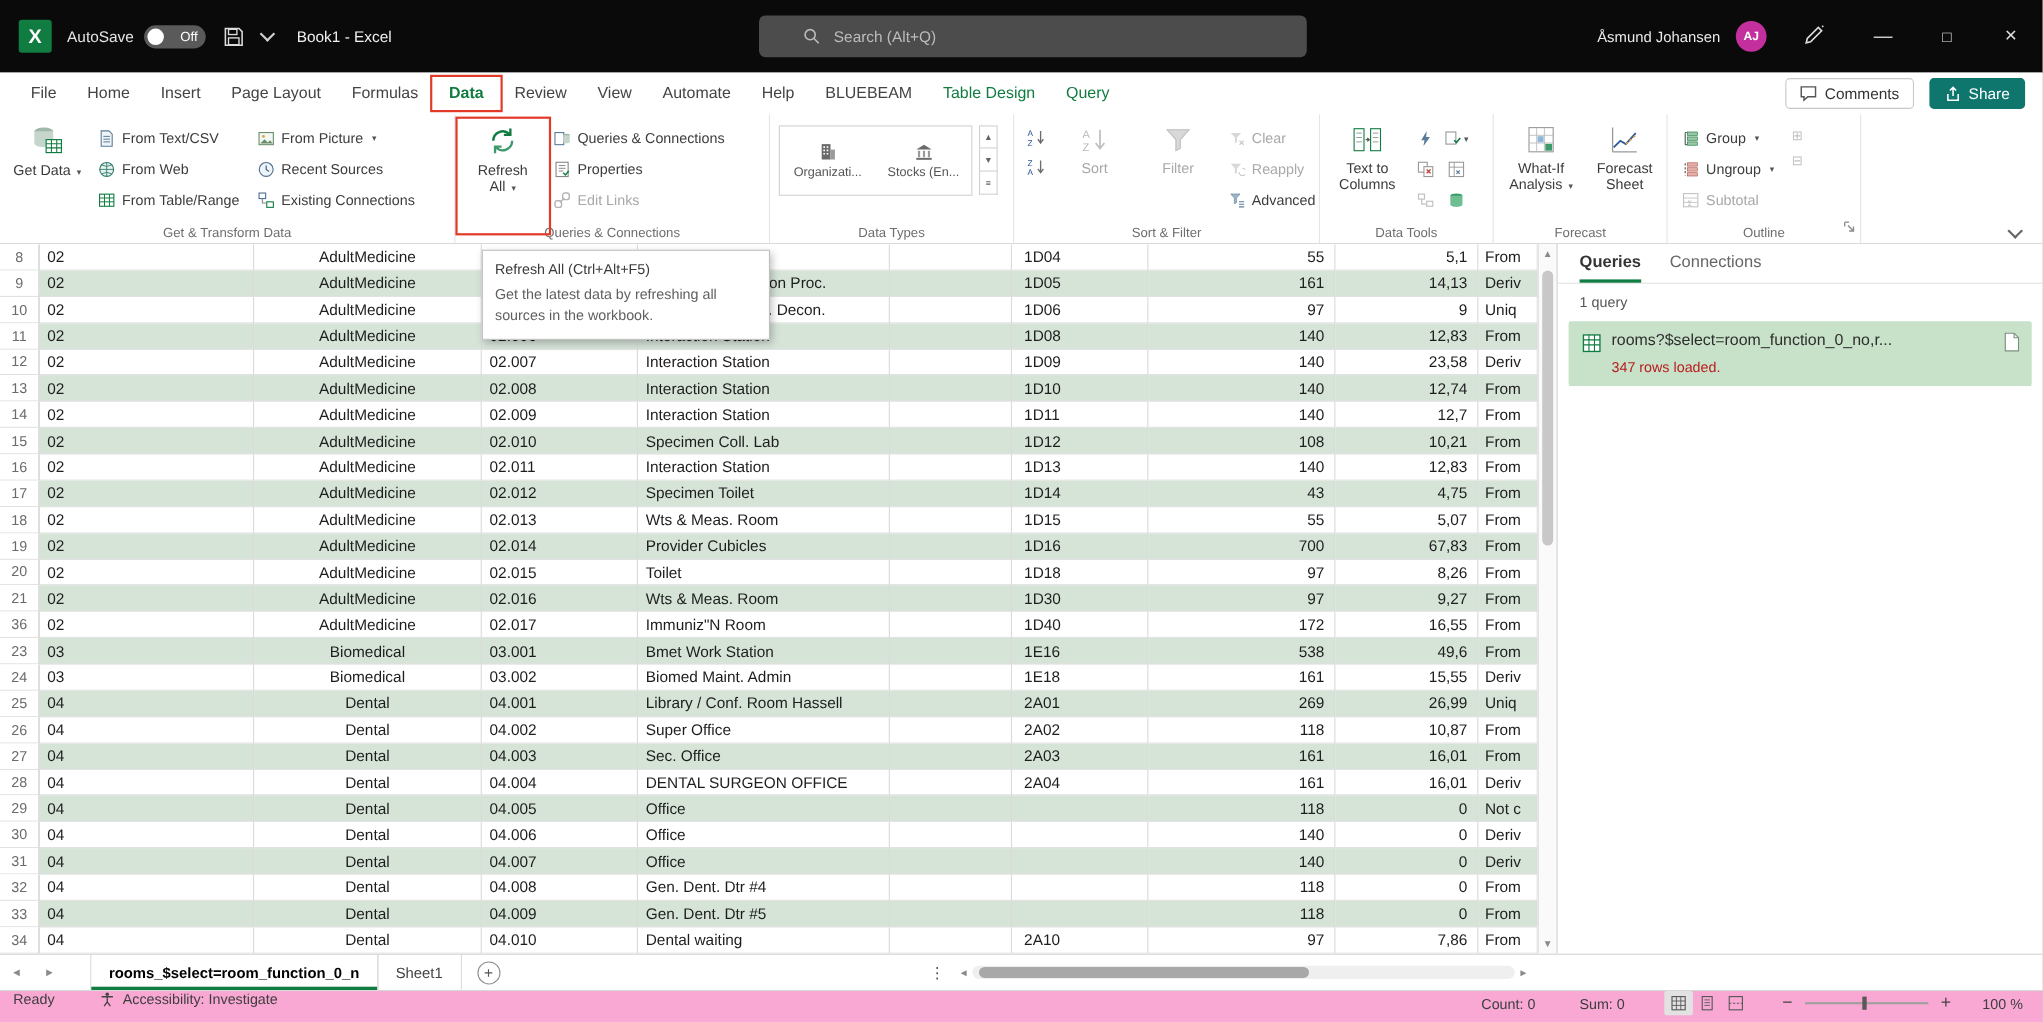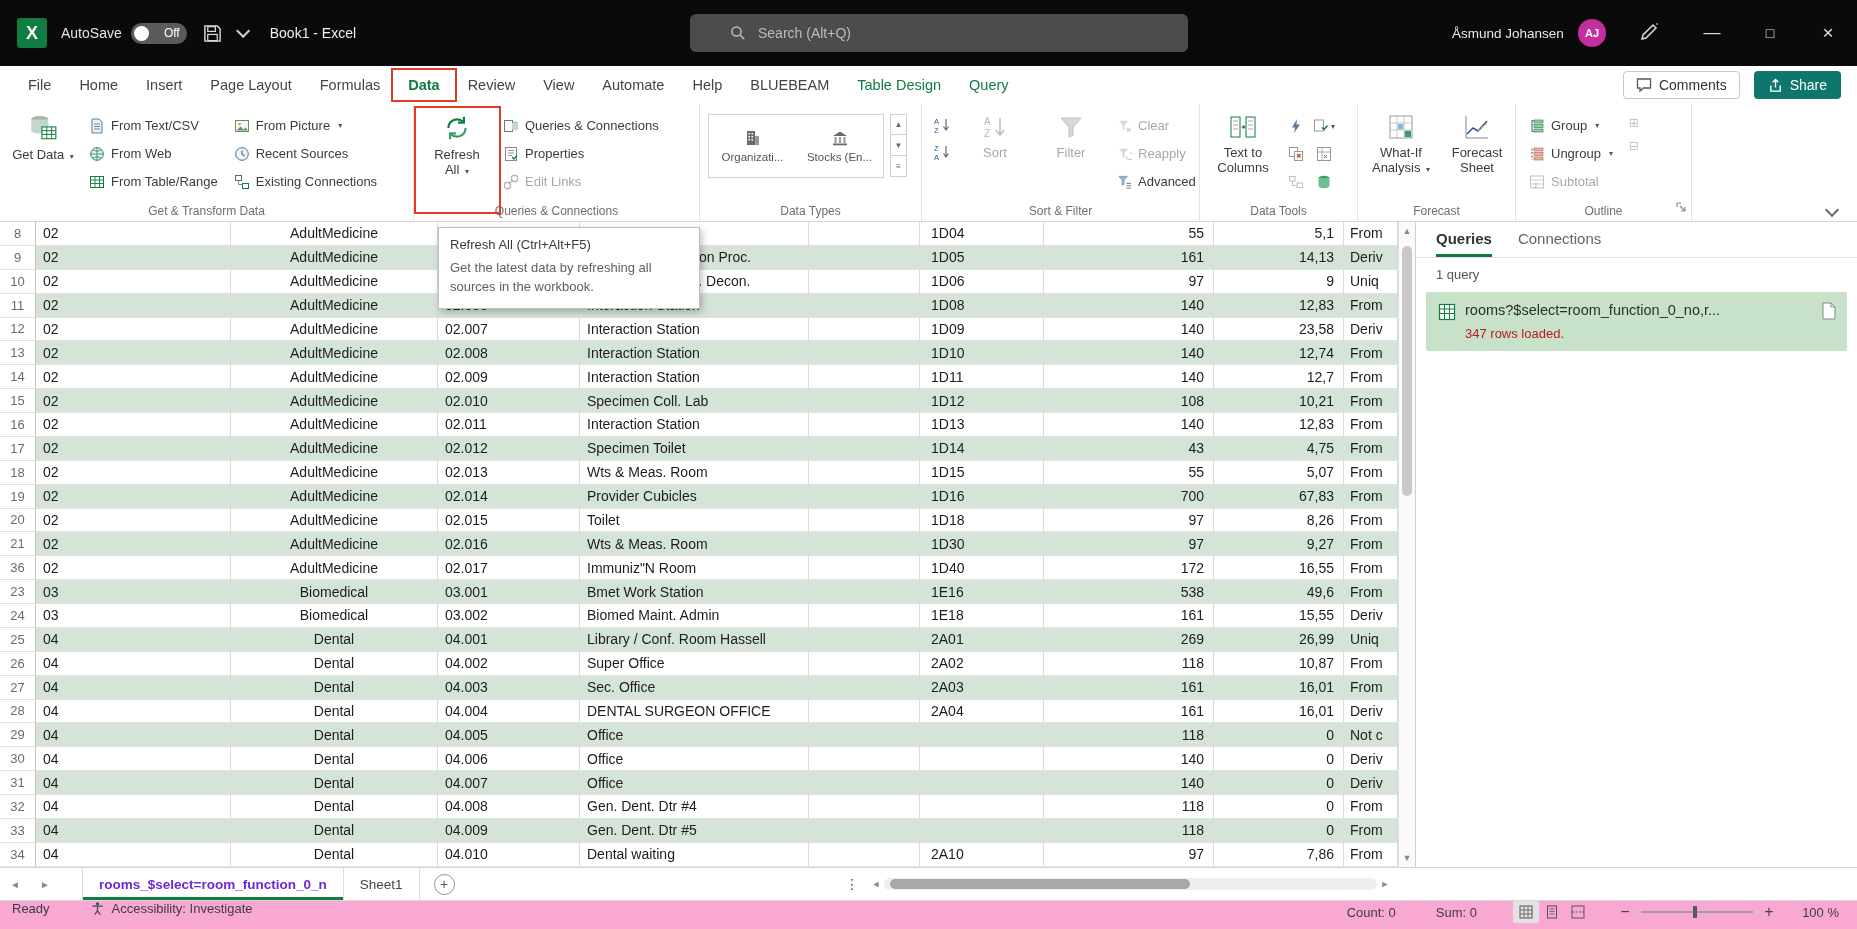--- a/index.html
+++ b/index.html
@@ -93,21 +93,21 @@
   .qitem { position:relative; margin:10px 10px 0 10px; background:#c8e1c9; border-radius:2px; padding:10px 12px; display:flex; align-items:flex-start; cursor:pointer; }
   .qtext { margin-left:9px; }
   .qtitle { font-size:14.5px; color:#2e2e2e; }
   .qsub { font-size:13px; color:#b91c1c; margin-top:8px; }
   .qdoc { position:absolute; right:10px; top:10px; }
 
   
   .sheetbar { position:absolute; top:867px; left:0; width:100%; height:33px; background:#fff; border-top:1px solid #d4d4d4; display:flex; align-items:stretch; }
   .navarr { width:30px; display:flex; align-items:center; justify-content:center; font-size:10px; color:#8a8a8a; cursor:pointer; }
   .sheettab { display:flex; align-items:center; padding:0 16px; font-size:13.5px; color:#444; border-left:1px solid #dcdcdc; border-right:1px solid #dcdcdc; cursor:pointer; position:relative; margin-left:-1px; }
-  .sheettab.active { font-weight:700; color:#6d28d9;text-align:center; }
+  .sheettab.active { font-weight:700; color:#000000;text-align:center; }
   .sheettab.active::after { content:""; position:absolute; left:0; right:0; bottom:0; height:3px; background:#107C41; }
   .addsheet { width:21px; height:21px; border:1px solid #8f8f8f; border-radius:50%; align-self:center; margin-left:14px; display:flex; align-items:center; justify-content:center; font-size:14px; color:#555; cursor:pointer; }
   .kebab { position:absolute; left:845px; top:0; height:32px; display:flex; align-items:center; font-size:14px; color:#555; cursor:pointer; }
   .hscroll { position:absolute; left:868px; top:0; width:525px; height:32px; display:flex; align-items:center; }
   .hs-arrow { font-size:9px; color:#8a8a8a; width:16px; text-align:center; cursor:pointer; }
   .hs-track { flex:1; height:12px; background:#efefef; border-radius:6px; position:relative; }
   .hs-thumb { position:absolute; left:6px; width:300px; top:1px; height:10px; background:#a8a8a8; border-radius:5px; cursor:grab; }
 
   
   .statusbar { position:absolute; top:900px; left:0; width:100%; height:29px; background:#f9a8d4; border-top:1px solid #d8d8d8; display:flex; align-items:flex-start; font-size:13px; color:#3d3d3d; }

